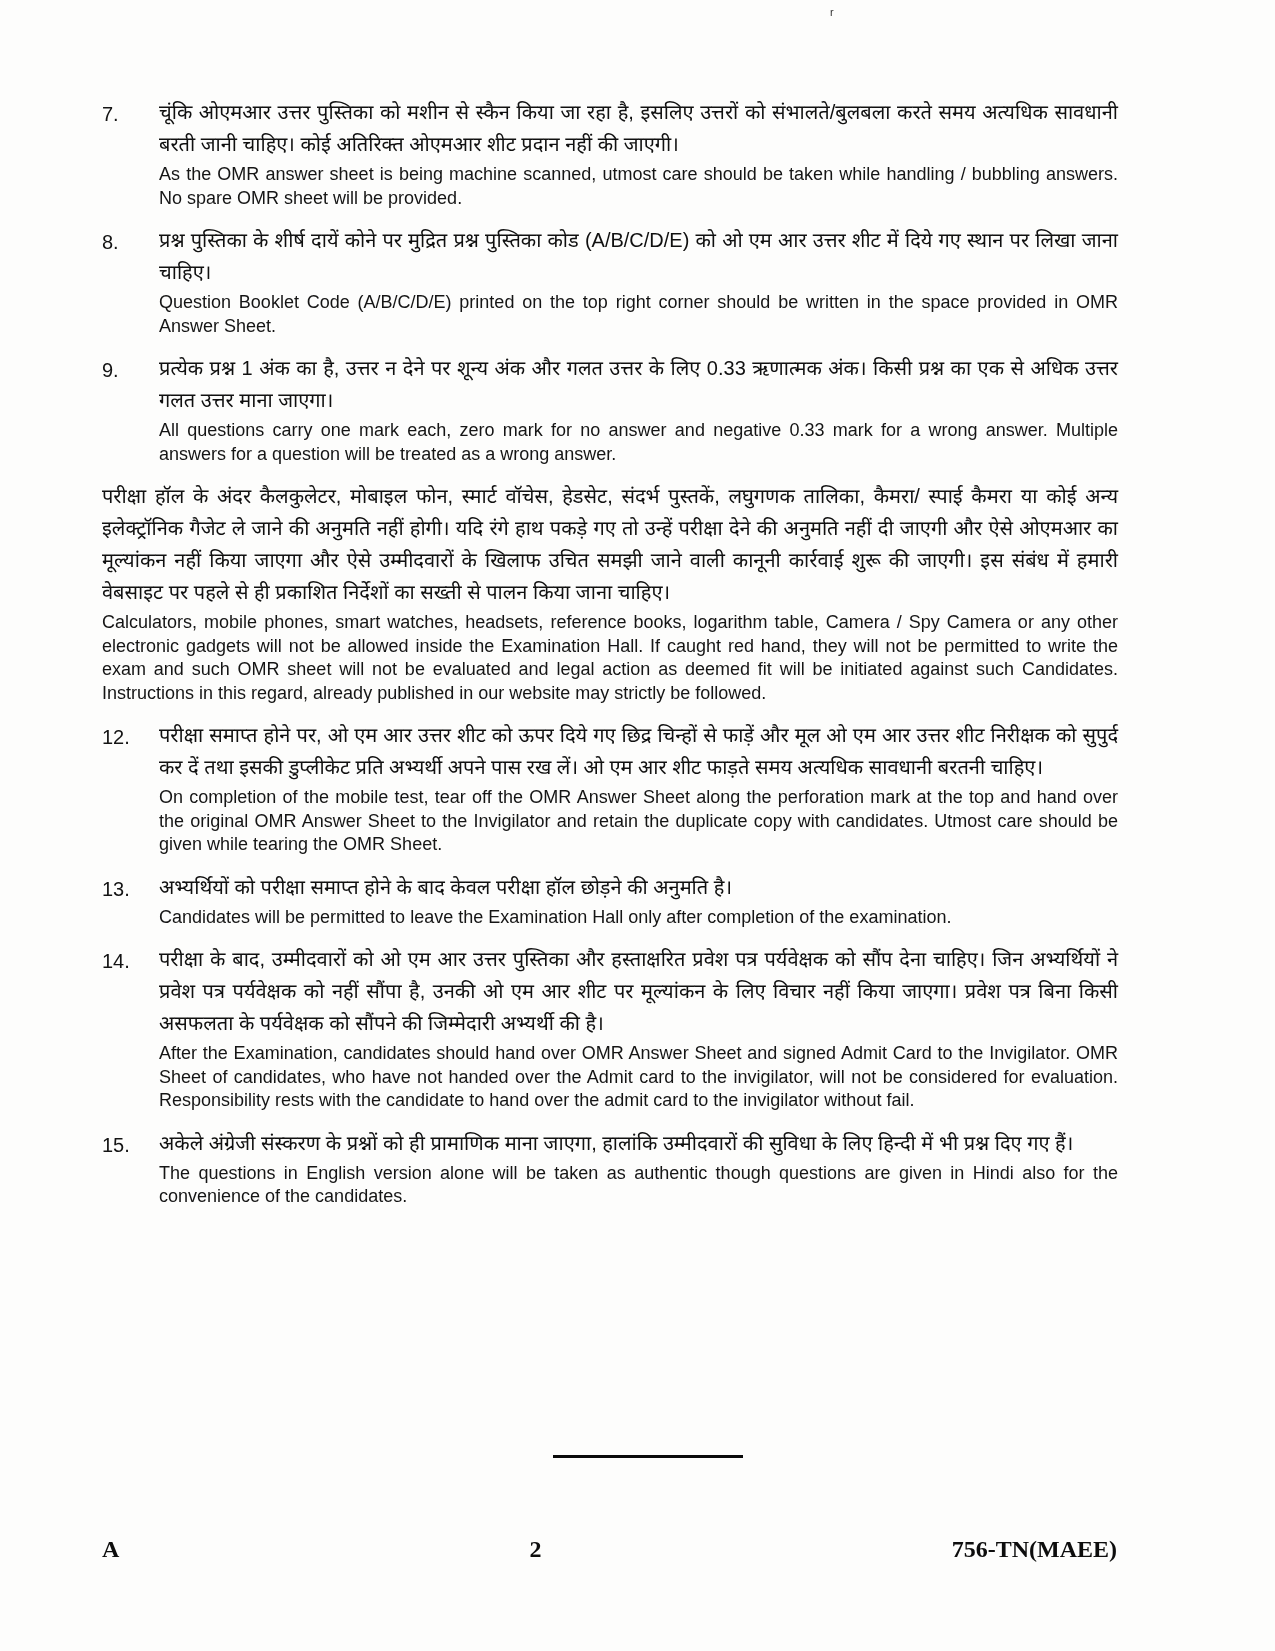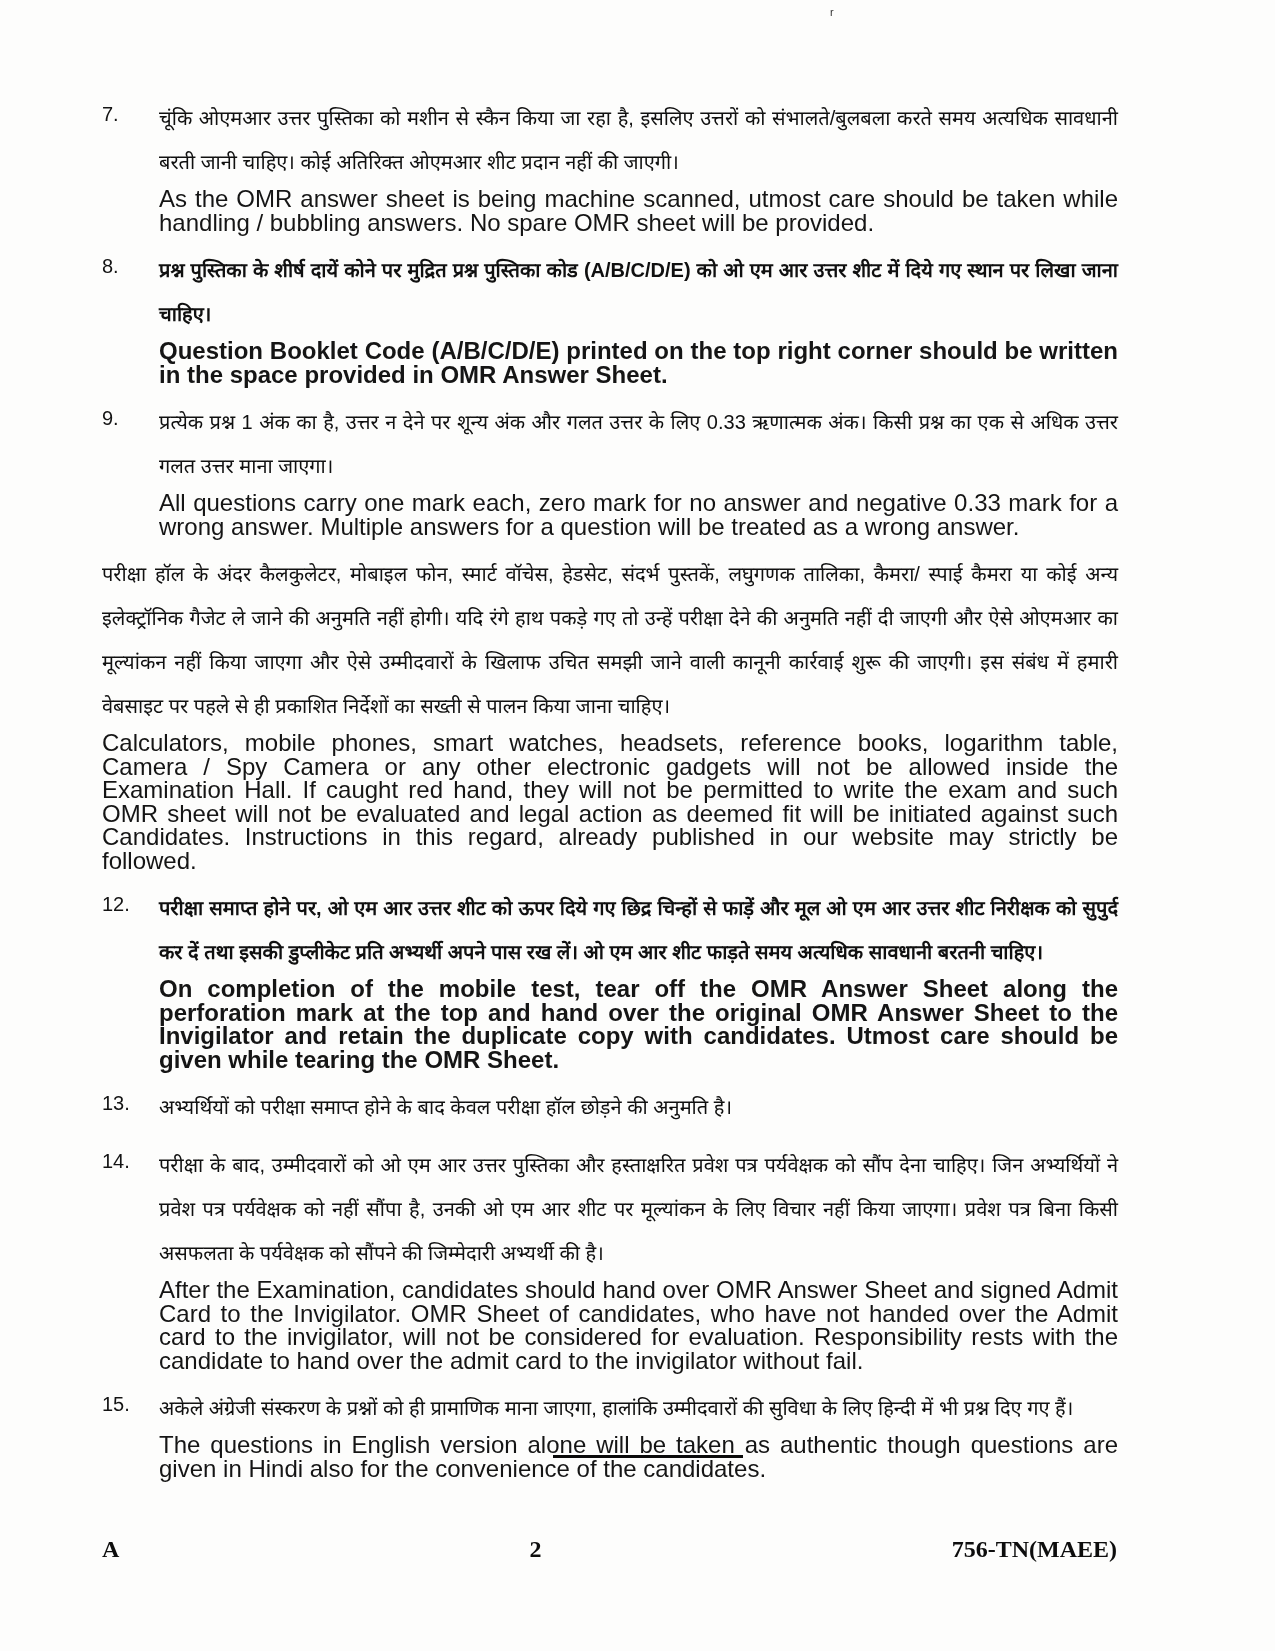--- a/index.html
+++ b/index.html
@@ -21,33 +21,33 @@
   .num {
     width: 57px;
     flex-shrink: 0;
     font-size: 20px;
     line-height: 36px;
     color: #141414;
   }
   .body { flex: 1; }
   .hindi {
     font-size: 20px;
-    line-height: 44px;
+    line-height: 32px;
     text-align: justify;
     color: #101010;
   }
   .english {
-    font-size: 24px;
+    font-size: 18px;
     line-height: 23.5px;
     text-align: justify;
     margin-top: 3px;
     color: #151515;
   }
   .item.bold .hindi,
-  .item.bold .english { font-weight: 700; }
+  .item.bold .english { font-weight: 400; }
   .hindi b, .english b { font-weight: 400; }
   .divider {
     position: absolute;
     top: 1455px;
     left: 553px;
     width: 190px;
     border-top: 3px solid #0a0a0a;
   }
   .footer {
     position: absolute;
@@ -114,20 +114,21 @@
     <div class="body">
       <p class="hindi">परीक्षा समाप्त होने पर, ओ एम आर उत्तर शीट को ऊपर दिये गए छिद्र चिन्हों से फाड़ें और मूल ओ एम आर उत्तर शीट निरीक्षक को सुपुर्द कर दें तथा इसकी डुप्लीकेट प्रति अभ्यर्थी अपने पास रख लें। ओ एम आर शीट फाड़ते समय अत्यधिक सावधानी बरतनी चाहिए।</p>
       <p class="english">On completion of the mobile test, tear off the OMR Answer Sheet along the perforation mark at the top and hand over the original OMR Answer Sheet to the Invigilator and retain the duplicate copy with candidates. Utmost care should be given while tearing the OMR Sheet.</p>
     </div>
   </div>
 
   <div class="item">
     <div class="num">13.</div>
     <div class="body">
       <p class="hindi">अभ्यर्थियों को परीक्षा समाप्त होने के बाद केवल परीक्षा हॉल छोड़ने की अनुमति है।</p>
+      <p class="english">Candidates will be permitted to leave the Examination Hall only after completion of the examination.</p>
     </div>
   </div>
 
   <div class="item">
     <div class="num">14.</div>
     <div class="body">
       <p class="hindi">परीक्षा के बाद, उम्मीदवारों को ओ एम आर उत्तर पुस्तिका और हस्ताक्षरित प्रवेश पत्र पर्यवेक्षक को सौंप देना चाहिए। जिन अभ्यर्थियों ने प्रवेश पत्र पर्यवेक्षक को नहीं सौंपा है, उनकी ओ एम आर शीट पर मूल्यांकन के लिए विचार नहीं किया जाएगा। प्रवेश पत्र बिना किसी असफलता के पर्यवेक्षक को सौंपने की जिम्मेदारी अभ्यर्थी की है।</p>
       <p class="english">After the Examination, candidates should hand over OMR Answer Sheet and signed Admit Card to the Invigilator. OMR Sheet of candidates, who have not handed over the Admit card to the invigilator, will not be considered for evaluation. Responsibility rests with the candidate to hand over the admit card to the invigilator without fail.</p>
     </div>
   </div>

